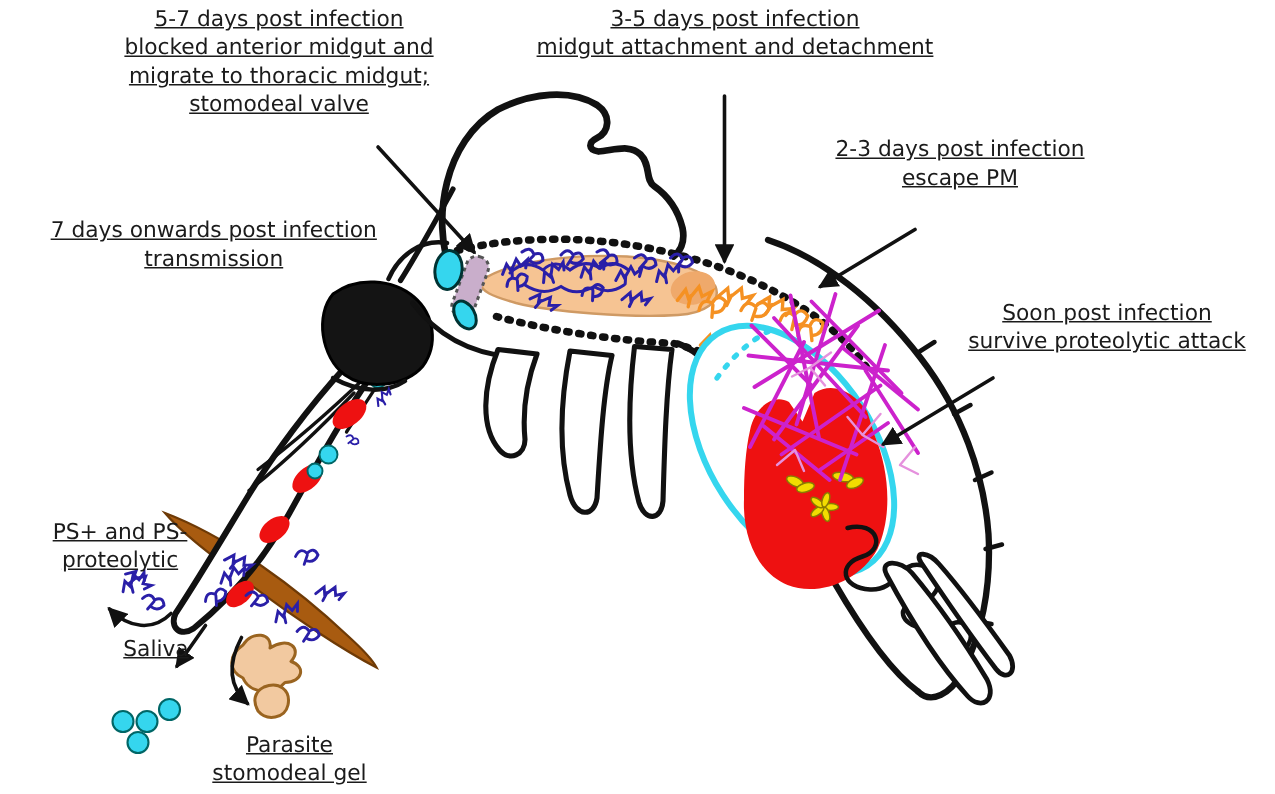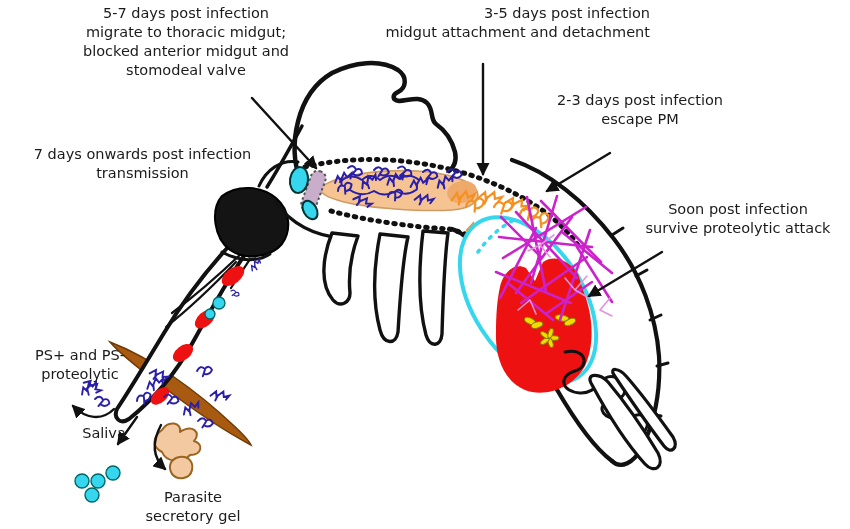--- a/index.html
+++ b/index.html
@@ -5,23 +5,23 @@
   html,body{margin:0;padding:0;background:#fff;}
   .stage{
     position:relative;width:850px;height:529px;background:#ffffff;overflow:hidden;
     font-family:"DejaVu Sans",sans-serif;
   }
   .stage svg{position:absolute;left:0;top:0;}
   .ann{
     position:absolute;text-align:center;color:#1b1b1b;
     font-size:14.5px;line-height:19px;font-weight:normal;
   }
-  .ln{display:block;white-space:nowrap;}
+  .ln{display:block;white-space:nowrap;text-decoration:underline;}
   .a1{left:30px;top:4px;width:312px;}
-  .a2{left:330px;top:4px;width:320px;text-align:right;}
+  .a2{left:330px;top:4px;width:320px;}
   .a3{left:520px;top:91px;width:240px;}
   .a4{left:612px;top:200px;width:252px;}
   .a5{left:10px;top:145px;width:265px;}
   .a6{left:24px;top:346px;width:112px;}
   .a7{left:64px;top:424px;width:80px;}
   .a8{left:128px;top:488px;width:130px;}
 </style>
 </head>
 <body>
 
@@ -222,22 +222,22 @@
     <path d="M 610,153 L 547,191" marker-end="url(#ah)"></path>
     <path d="M 662,252 L 589,296" marker-end="url(#ah)"></path>
     <path d="M 114,409 C 102,421 86,419 73,406" marker-end="url(#ah)"></path>
     <path d="M 137,417 L 118,444" marker-end="url(#ah)"></path>
     <path d="M 161,425 C 152,442 152,457 165,469" marker-end="url(#ah)"></path>
   </g>
 </svg>
 
 <div class="ann a1">
   <span class="ln">5-7 days post infection</span>
+  <span class="ln">blocked anterior midgut and</span>
   <span class="ln">migrate to thoracic midgut;</span>
-  <span class="ln">blocked anterior midgut and</span>
   <span class="ln">stomodeal valve</span>
 </div>
 <div class="ann a2">
   <span class="ln">3-5 days post infection</span>
   <span class="ln">midgut attachment and detachment</span>
 </div>
 <div class="ann a3">
   <span class="ln">2-3 days post infection</span>
   <span class="ln">escape PM</span>
 </div>
@@ -251,16 +251,16 @@
 </div>
 <div class="ann a6">
   <span class="ln">PS+ and PS-</span>
   <span class="ln">proteolytic</span>
 </div>
 <div class="ann a7">
   <span class="ln">Saliva</span>
 </div>
 <div class="ann a8">
   <span class="ln">Parasite</span>
-  <span class="ln">secretory gel</span>
+  <span class="ln">stomodeal gel</span>
 </div>
 
 </div>
 
 </body></html>

